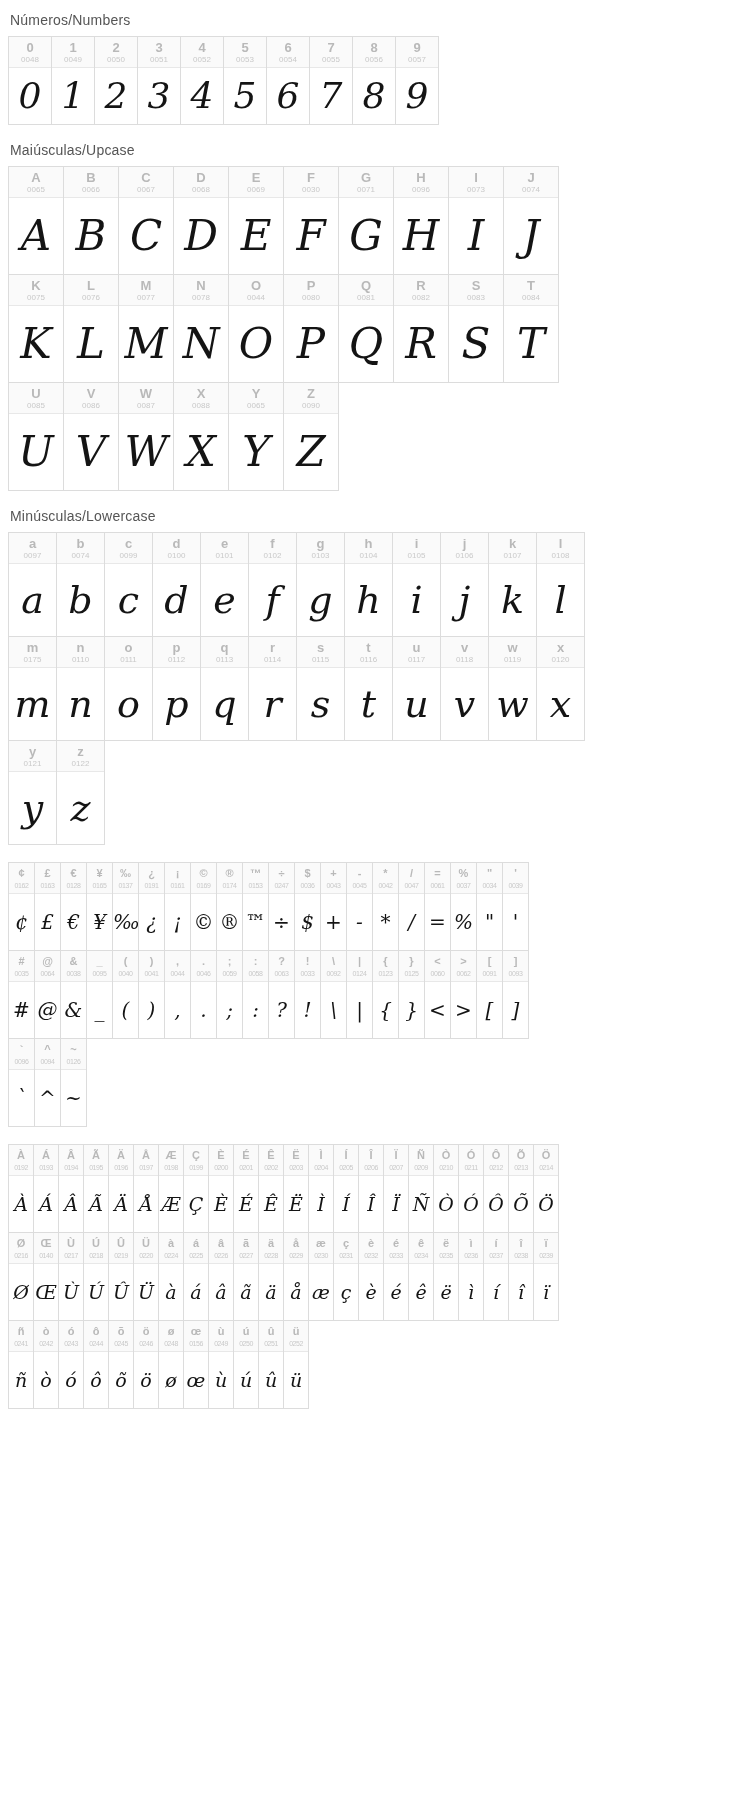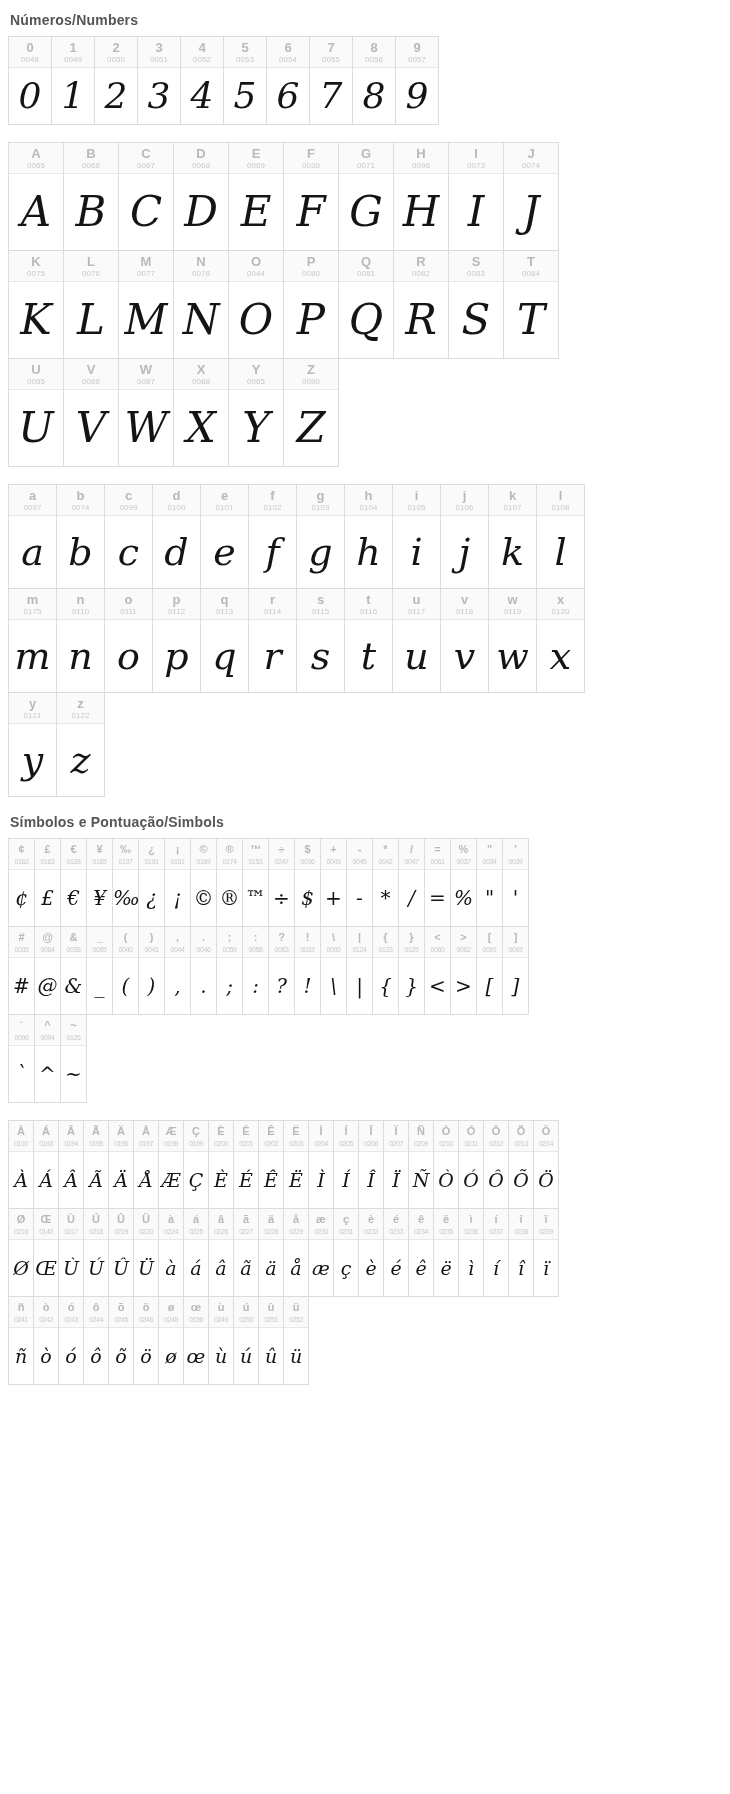--- a/index.html
+++ b/index.html
@@ -17,21 +17,21 @@
     width: 730px;
     box-sizing: border-box;
     padding: 0 8px 30px 8px;
   }
   .section {
     margin: 0 0 18px 0;
   }
   .section-title {
     font-size: 14px;
     color: #555555;
-    font-weight: bold;
+    font-weight: normal;
     margin: 12px 0 8px 2px;
     letter-spacing: 0.2px;
   }
   .grid {
     display: flex;
     flex-wrap: wrap;
     align-items: flex-start;
   }
   
   .cell {
@@ -167,20 +167,21 @@
           <div class="cell">
             <div class="head">
               <span class="ch">9</span>
               <span class="code">0057</span>
             </div>
             <div class="glyph">9</div>
           </div>
         </div>
       </div>
       <div class="section">
+        <div class="section-title">Maiúsculas/Upcase</div>
         <div class="grid mid">
           <div class="cell">
             <div class="head">
               <span class="ch">A</span>
               <span class="code">0065</span>
             </div>
             <div class="glyph">A</div>
           </div>
           <div class="cell">
             <div class="head">
@@ -357,20 +358,21 @@
           <div class="cell">
             <div class="head">
               <span class="ch">Z</span>
               <span class="code">0090</span>
             </div>
             <div class="glyph">Z</div>
           </div>
         </div>
       </div>
       <div class="section">
+        <div class="section-title">Minúsculas/Lowercase</div>
         <div class="grid low">
           <div class="cell">
             <div class="head">
               <span class="ch">a</span>
               <span class="code">0097</span>
             </div>
             <div class="glyph">a</div>
           </div>
           <div class="cell">
             <div class="head">
@@ -547,21 +549,20 @@
           <div class="cell">
             <div class="head">
               <span class="ch">z</span>
               <span class="code">0122</span>
             </div>
             <div class="glyph">z</div>
           </div>
         </div>
       </div>
       <div class="section">
-        <div class="section-title">Símbolos e Pontuação/Simbols</div>
         <div class="grid sym">
           <div class="cell">
             <div class="head">
               <span class="ch">¢</span>
               <span class="code">0162</span>
             </div>
             <div class="glyph">¢</div>
           </div>
           <div class="cell">
             <div class="head">

